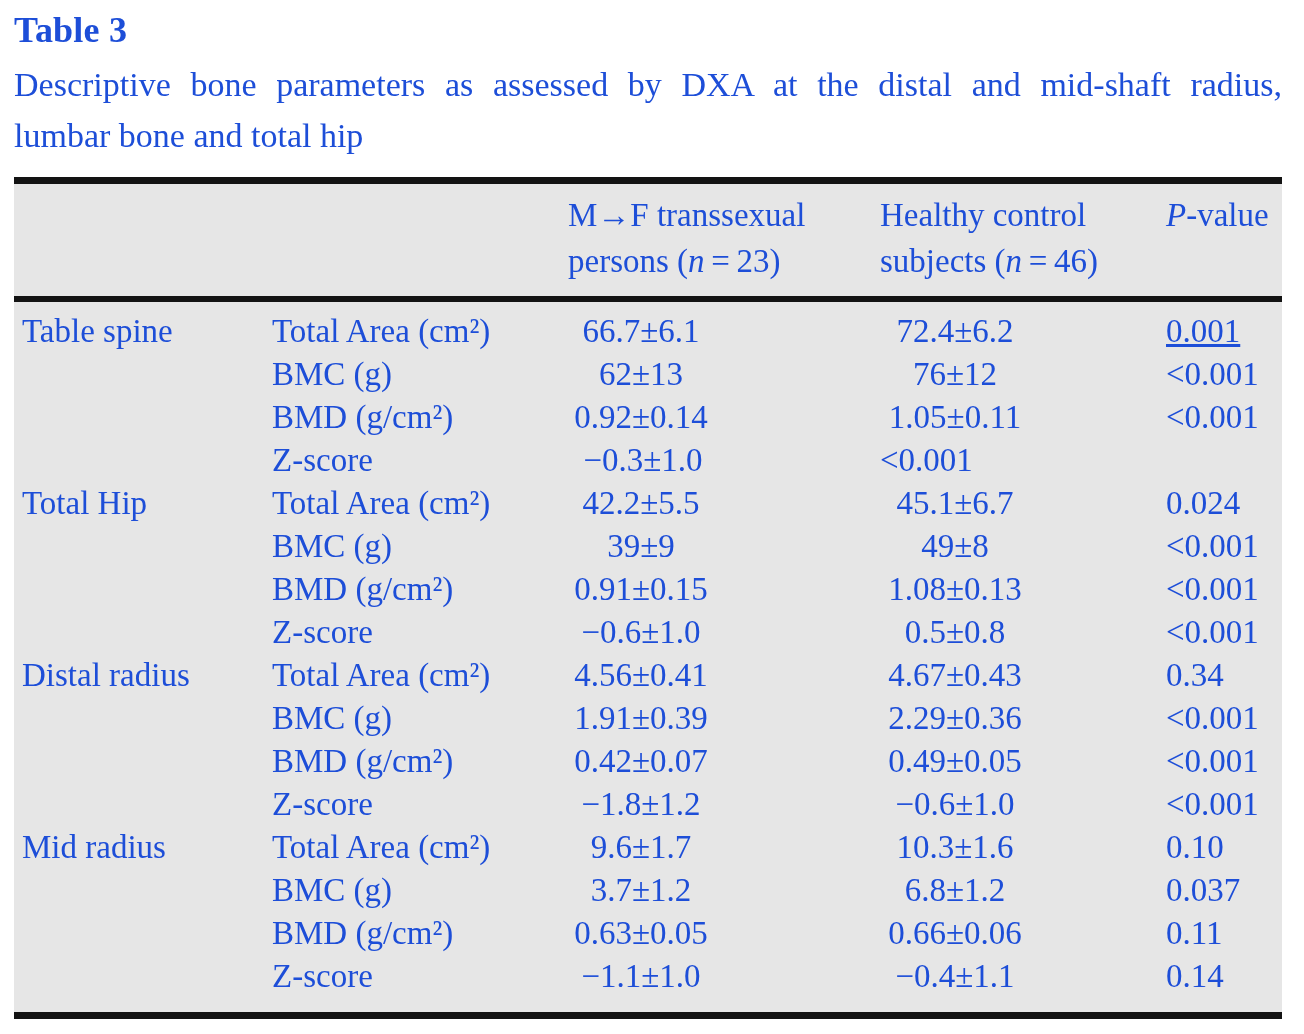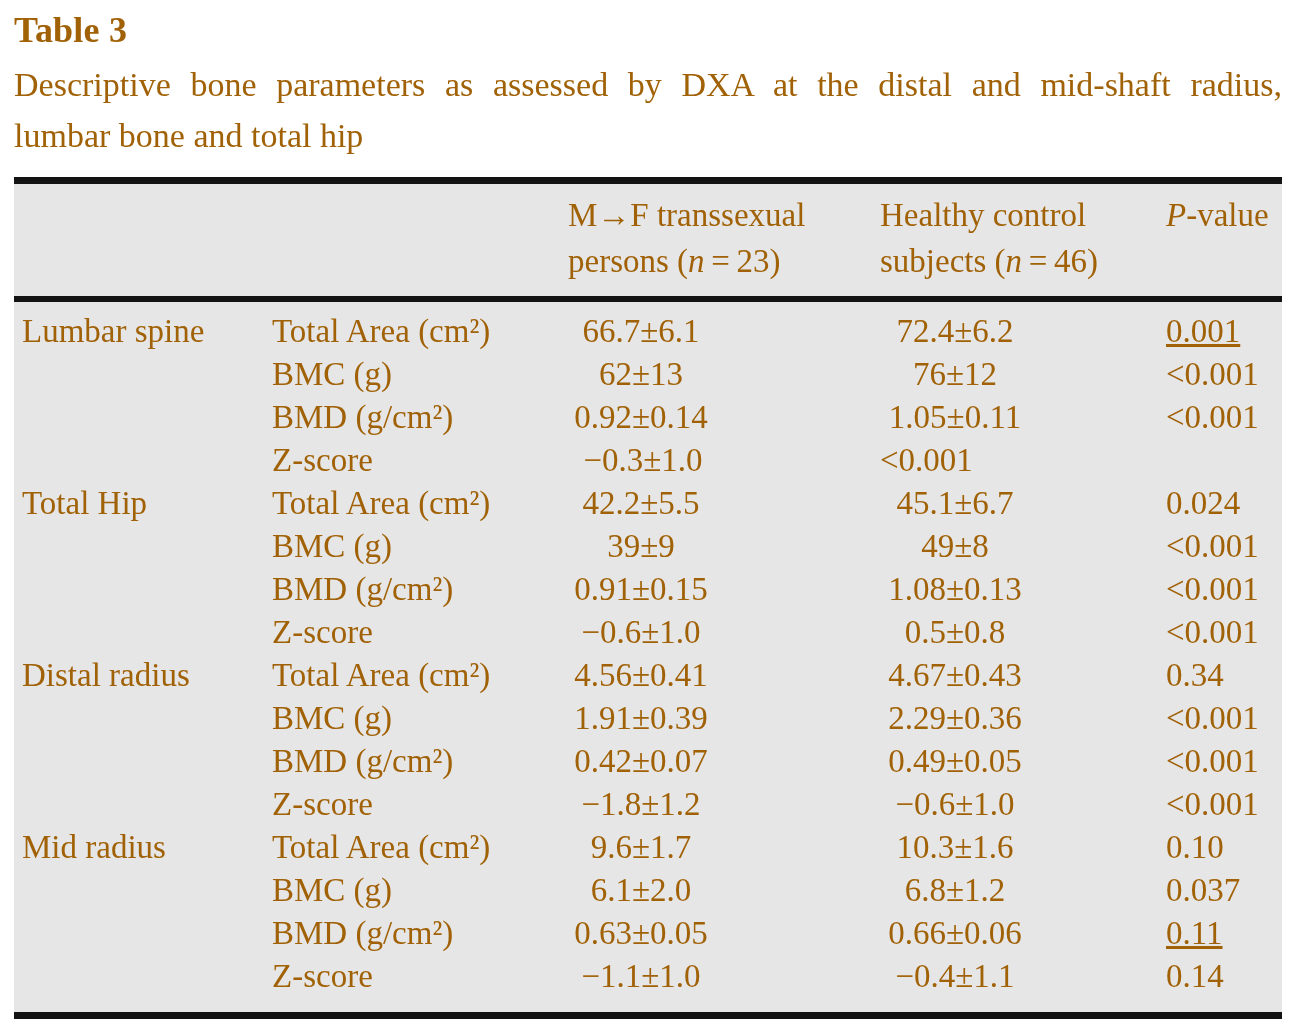--- a/index.html
+++ b/index.html
@@ -2,21 +2,21 @@
 <html><head>
 <meta charset="utf-8">
 <style>
   html, body { margin: 0; padding: 0; background: #ffffff; }
   .page {
     position: relative;
     width: 1304px;
     height: 1034px;
     box-sizing: border-box;
     background: #ffffff;
-    color: #a16207;
+    color: #1d4ed8;
     font-family: "Liberation Serif", "DejaVu Serif", serif;
     padding: 8px 22px 0 14px;
     overflow: hidden;
   }
   .tbl-label {
     font-size: 36px;
     font-weight: bold;
     line-height: 1.25;
     letter-spacing: 0.2px;
   }
@@ -76,21 +76,21 @@
       </div>
       <div class="c c4">
         <span>Healthy control</span><br>
         <span><span>subjects (</span><span class="var">n</span><span> = 46)</span></span>
       </div>
       <div class="c c5 hdr-p"><span class="var">P</span><span>-value</span></div>
     </div>
 
     <div class="body-rows" id="body-rows">
   <div class="grid row">
-    <div class="c c1">Lumbar spine</div>
+    <div class="c c1">Table spine</div>
     <div class="c c2">Total Area (cm²)</div>
     <div class="c c3"><span class="num num3">66.7±6.1</span></div>
     <div class="c c4"><span class="num num4">72.4±6.2</span></div>
     <div class="c c5 pval" style="padding-right: 15px; text-decoration: underline;">0.001</div>
   </div>
 
   <div class="grid row">
     <div class="c c1"></div>
     <div class="c c2">BMC (g)</div>
     <div class="c c3"><span class="num num3">62±13</span></div>
@@ -181,31 +181,31 @@
     <div class="c c1">Mid radius</div>
     <div class="c c2">Total Area (cm²)</div>
     <div class="c c3"><span class="num num3">9.6±1.7</span></div>
     <div class="c c4"><span class="num num4">10.3±1.6</span></div>
     <div class="c c5 pval" style="padding-right: 31px;">0.10</div>
   </div>
 
   <div class="grid row">
     <div class="c c1"></div>
     <div class="c c2">BMC (g)</div>
-    <div class="c c3"><span class="num num3">6.1±2.0</span></div>
+    <div class="c c3"><span class="num num3">3.7±1.2</span></div>
     <div class="c c4"><span class="num num4">6.8±1.2</span></div>
     <div class="c c5 pval" style="padding-right: 15px;">0.037</div>
   </div>
 
   <div class="grid row">
     <div class="c c1"></div>
     <div class="c c2">BMD (g/cm²)</div>
     <div class="c c3"><span class="num num3">0.63±0.05</span></div>
     <div class="c c4"><span class="num num4">0.66±0.06</span></div>
-    <div class="c c5 pval" style="padding-right: 31px; text-decoration: underline;">0.11</div>
+    <div class="c c5 pval" style="padding-right: 31px;">0.11</div>
   </div>
 
   <div class="grid row">
     <div class="c c1"></div>
     <div class="c c2">Z-score</div>
     <div class="c c3"><span class="num num3">−1.1±1.0</span></div>
     <div class="c c4"><span class="num num4">−0.4±1.1</span></div>
     <div class="c c5 pval" style="padding-right: 13px;">0.14</div>
   </div>
 </div>

